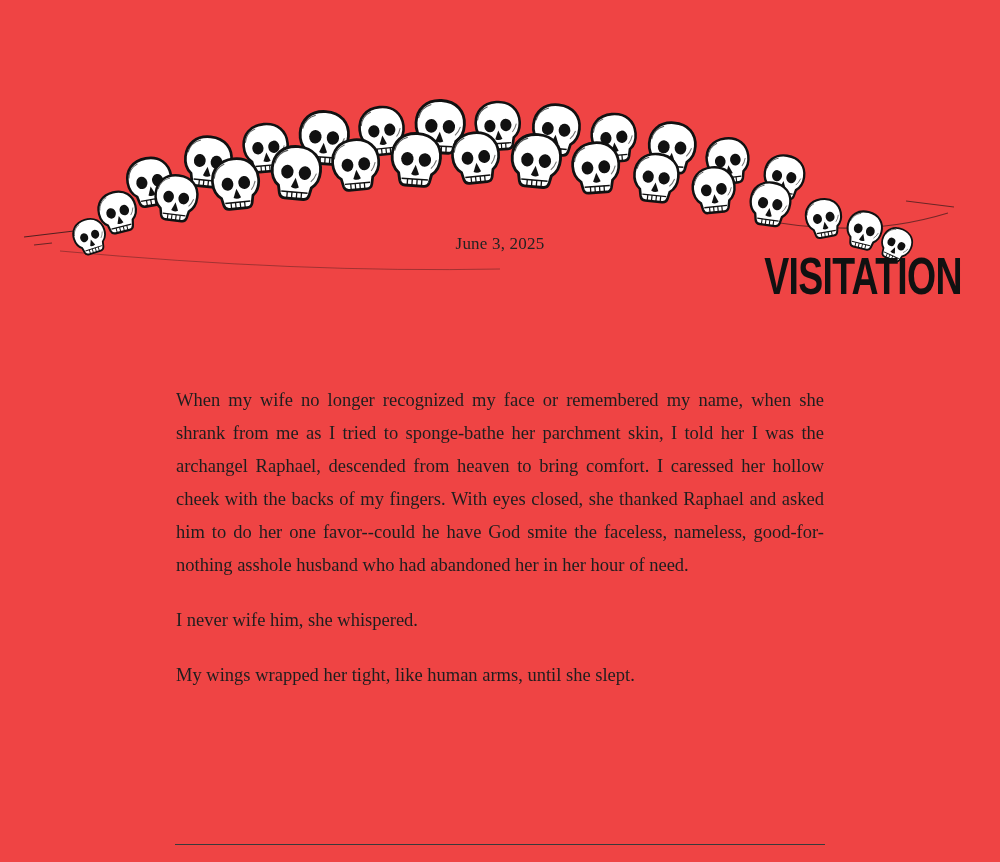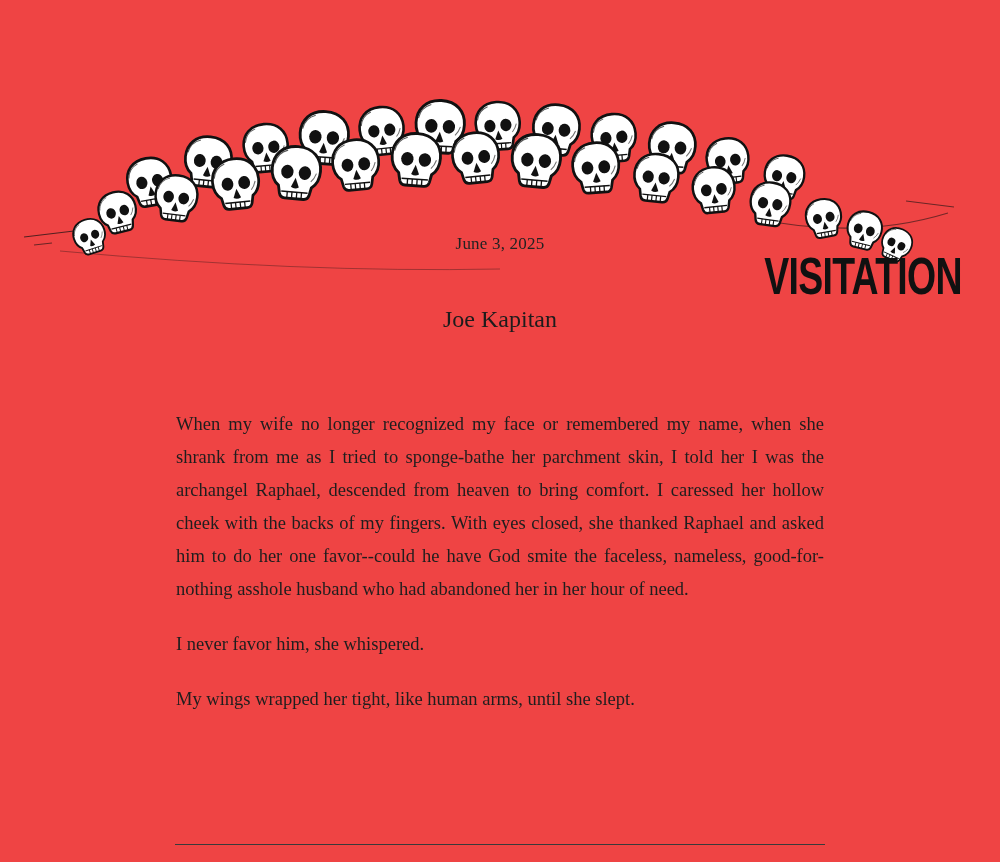--- a/index.html
+++ b/index.html
@@ -57,21 +57,21 @@
     position: absolute;
     top: 306px;
     left: 0;
     width: 100%;
     text-align: center;
     font-size: 24px;
     color: #1c1c1c;
   }
   .story {
     position: absolute;
-    top: 408px;
+    top: 384px;
     left: 176px;
     width: 648px;
   }
   .story p {
     margin: 0 0 22px 0;
     font-size: 18.5px;
     line-height: 33px;
     text-align: justify;
     color: #1e1e1e;
   }
@@ -147,23 +147,22 @@
       <use href="#sk" transform="translate(896,190) rotate(24) scale(0.68)"></use>
     </svg>
   </div>
 
   <div class="pub-date">June 3, 2025</div>
 
   <h1 class="story-title">
     <span class="squeeze">VISITATION</span>
   </h1>
 
-  <div class="author">Joe Kapitan</div>
 
   <main class="story">
     <p>When my wife no longer recognized my face or remembered my name, when she shrank from me as I tried to sponge-bathe her parchment skin, I told her I was the archangel Raphael, descended from heaven to bring comfort. I caressed her hollow cheek with the backs of my fingers. With eyes closed, she thanked Raphael and asked him to do her one favor--could he have God smite the faceless, nameless, good-for-nothing asshole husband who had abandoned her in her hour of need.</p>
-    <p class="short">I never favor him, she whispered.</p>
+    <p class="short">I never wife him, she whispered.</p>
     <p class="short">My wings wrapped her tight, like human arms, until she slept.</p>
   </main>
 
   <hr class="divider">
 
 </div>
 
 </body></html>

